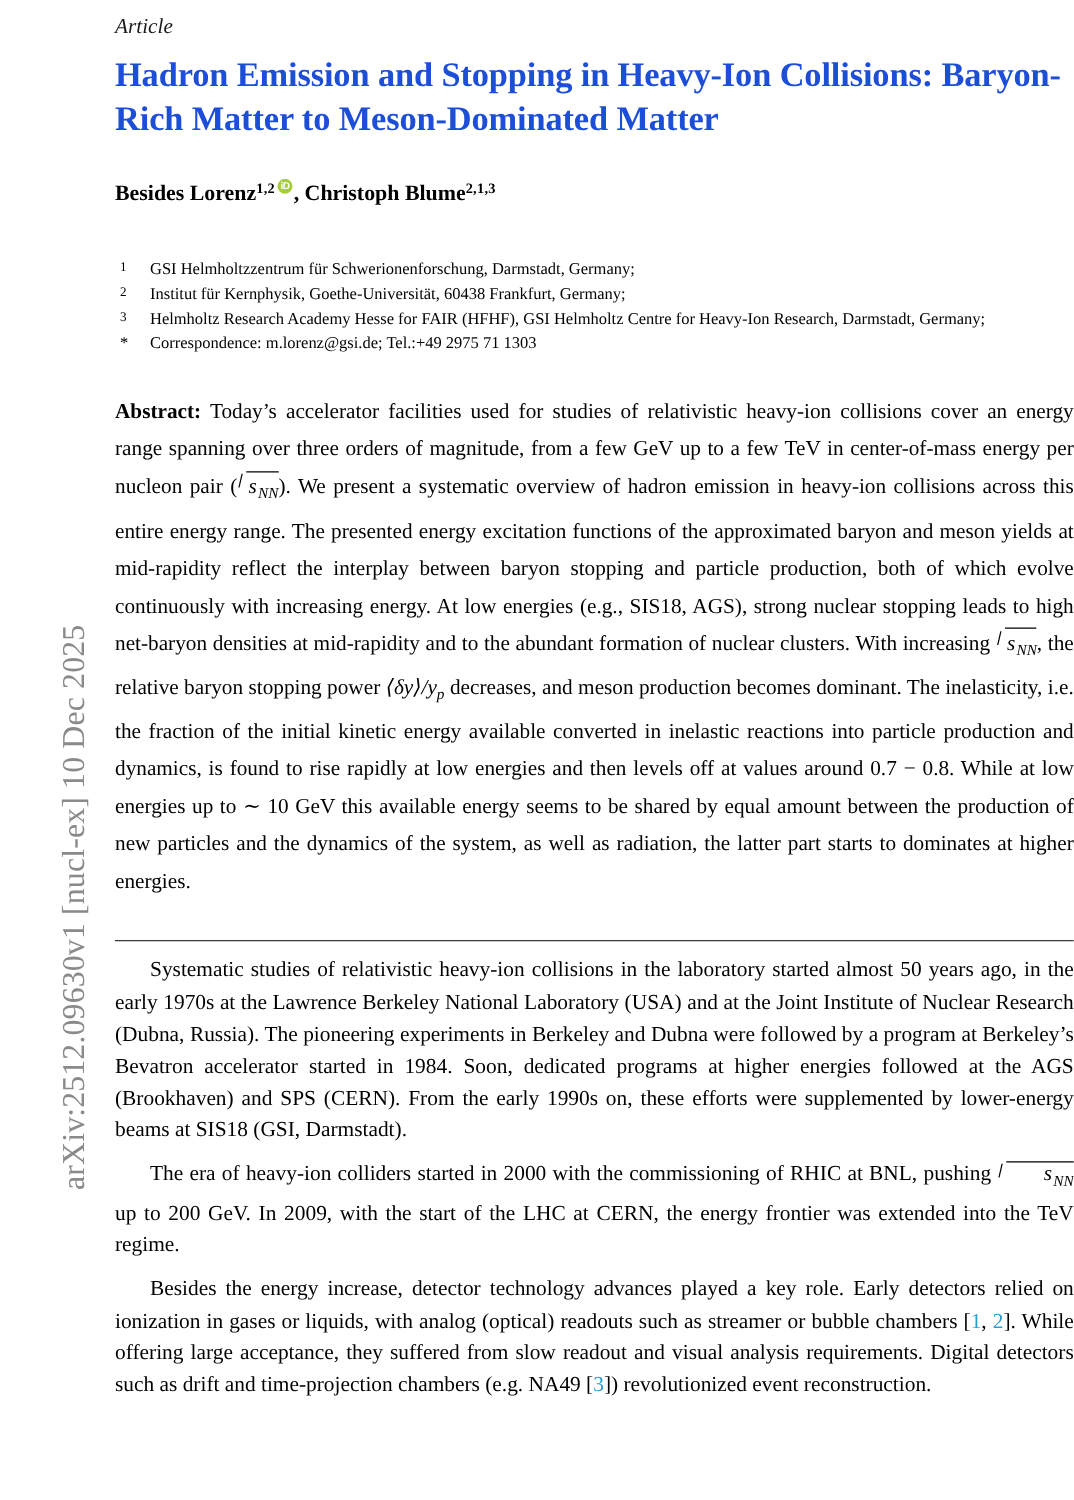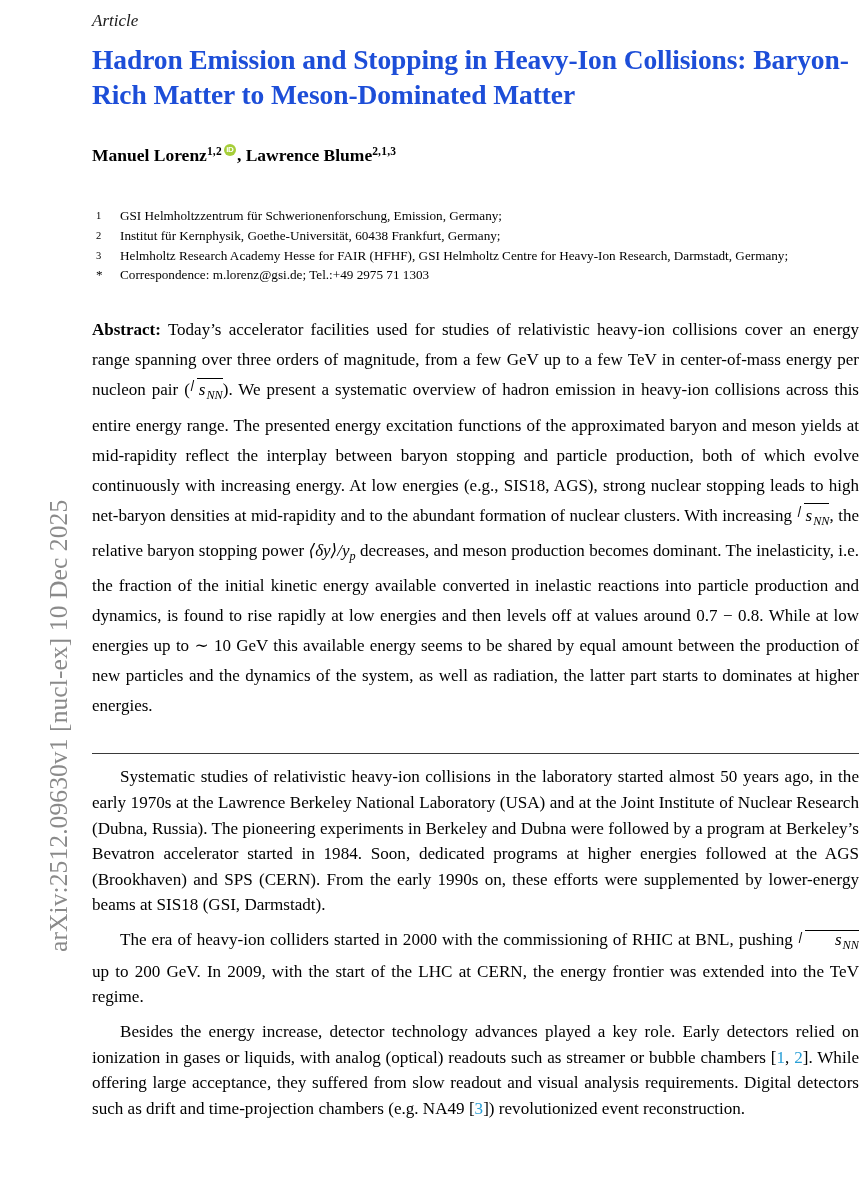--- a/index.html
+++ b/index.html
@@ -206,26 +206,26 @@
 <div class="arxiv-stamp">
   <div class="arxiv-stamp-text">arXiv:2512.09630v1  [nucl-ex]  10 Dec 2025</div>
 </div>
 
 <div class="page">
 
   <p class="article-label">Article</p>
 
   <h1 class="paper-title">Hadron Emission and Stopping in Heavy-Ion Collisions: Baryon-Rich Matter to Meson-Dominated Matter</h1>
 
-  <p class="authors"><span>Manuel Lorenz</span><span class="sup">1,2</span><span class="orcid"></span><span>, </span><span>Lawrence Blume</span><span class="sup">2,1,3</span></p>
+  <p class="authors"><span>Besides Lorenz</span><span class="sup">1,2</span><span class="orcid"></span><span>, </span><span>Christoph Blume</span><span class="sup">2,1,3</span></p>
 
   <ul class="affiliations">
     <li class="aff-row">
       <span class="aff-marker">1</span>
-      <span class="aff-text">GSI Helmholtzzentrum für Schwerionenforschung, Emission, Germany;</span>
+      <span class="aff-text">GSI Helmholtzzentrum für Schwerionenforschung, Darmstadt, Germany;</span>
     </li>
     <li class="aff-row">
       <span class="aff-marker">2</span>
       <span class="aff-text">Institut für Kernphysik, Goethe-Universität, 60438  Frankfurt, Germany;</span>
     </li>
     <li class="aff-row">
       <span class="aff-marker">3</span>
       <span class="aff-text">Helmholtz Research Academy Hesse for FAIR (HFHF), GSI Helmholtz Centre for Heavy-Ion Research, Darmstadt, Germany;</span>
     </li>
     <li class="aff-row">

